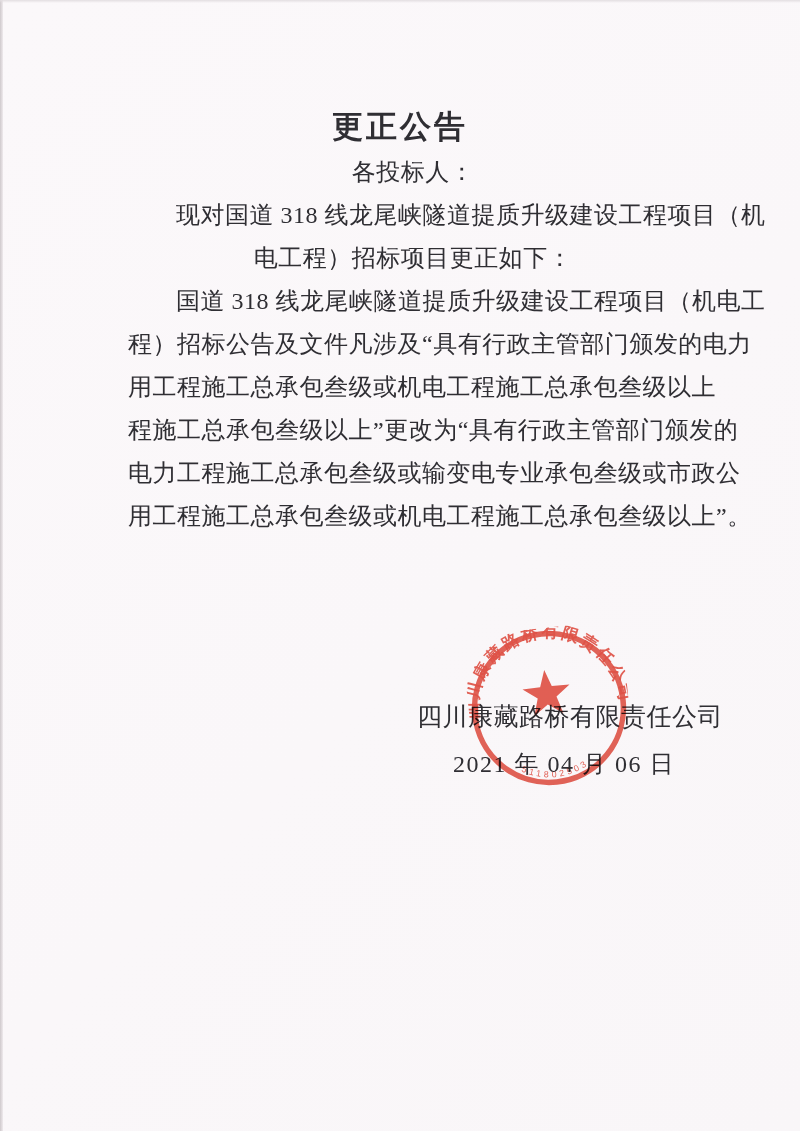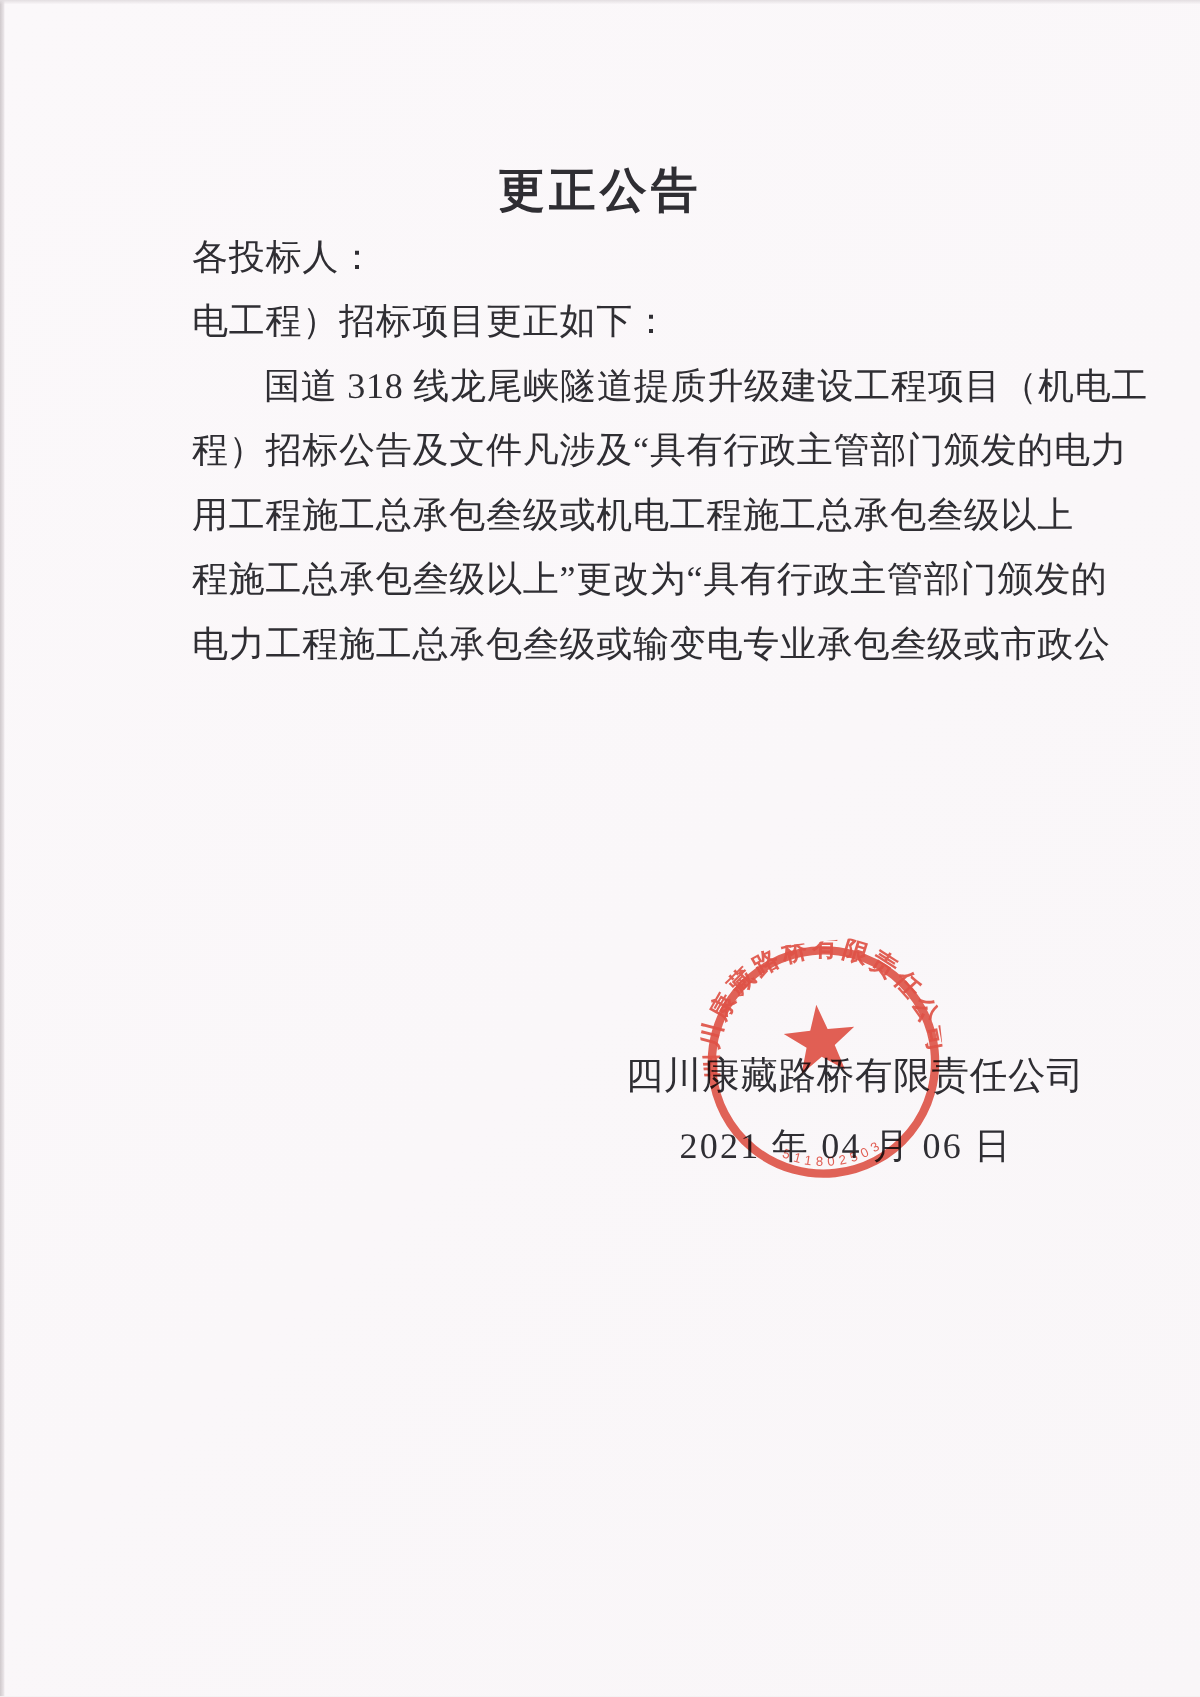--- a/index.html
+++ b/index.html
@@ -48,20 +48,21 @@
     left: 128px;
     top: 151px;
     width: 570px;
     font-size: 24px;
     letter-spacing: 0.5px;
   }
   .line {
     height: 43px;
     line-height: 43px;
     white-space: nowrap;
+    text-align: center;
   }
   .indent {
     padding-left: 48px;
   }
   .closing {
     position: absolute;
     left: 168px;
     top: 613px;
     font-size: 24px;
     letter-spacing: 1px;
@@ -98,26 +99,28 @@
 <body>
 
 <div class="page">
   <div class="scan-edge-left"></div>
   <div class="scan-edge-top"></div>
 
   <h1 class="title">更正公告</h1>
 
   <div class="body-text">
     <div class="line">各投标人：</div>
+    <div class="line indent">现对国道 318 线龙尾峡隧道提质升级建设工程项目（机</div>
     <div class="line">电工程）招标项目更正如下：</div>
     <div class="line indent">国道 318 线龙尾峡隧道提质升级建设工程项目（机电工</div>
     <div class="line">程）招标公告及文件凡涉及“具有行政主管部门颁发的电力</div>
     <div class="line">用工程施工总承包叁级或机电工程施工总承包叁级以上</div>
     <div class="line">程施工总承包叁级以上”更改为“具有行政主管部门颁发的</div>
     <div class="line">电力工程施工总承包叁级或输变电专业承包叁级或市政公</div>
+    <div class="line">用工程施工总承包叁级或机电工程施工总承包叁级以上”。</div>
   </div>
 
 
   <div class="sig-company">四川康藏路桥有限责任公司</div>
   <div class="sig-date">2021 年 04 月 06 日</div>
 
   <svg class="seal" viewBox="0 0 200 200" xmlns="http://www.w3.org/2000/svg">
     <defs>
       <path id="arcTop" d="M 18,135 A 89,89 0 1 1 182,135" fill="none"></path>
       <path id="arcBottom" d="M 32,152 A 84,84 0 0 0 168,152" fill="none"></path>

